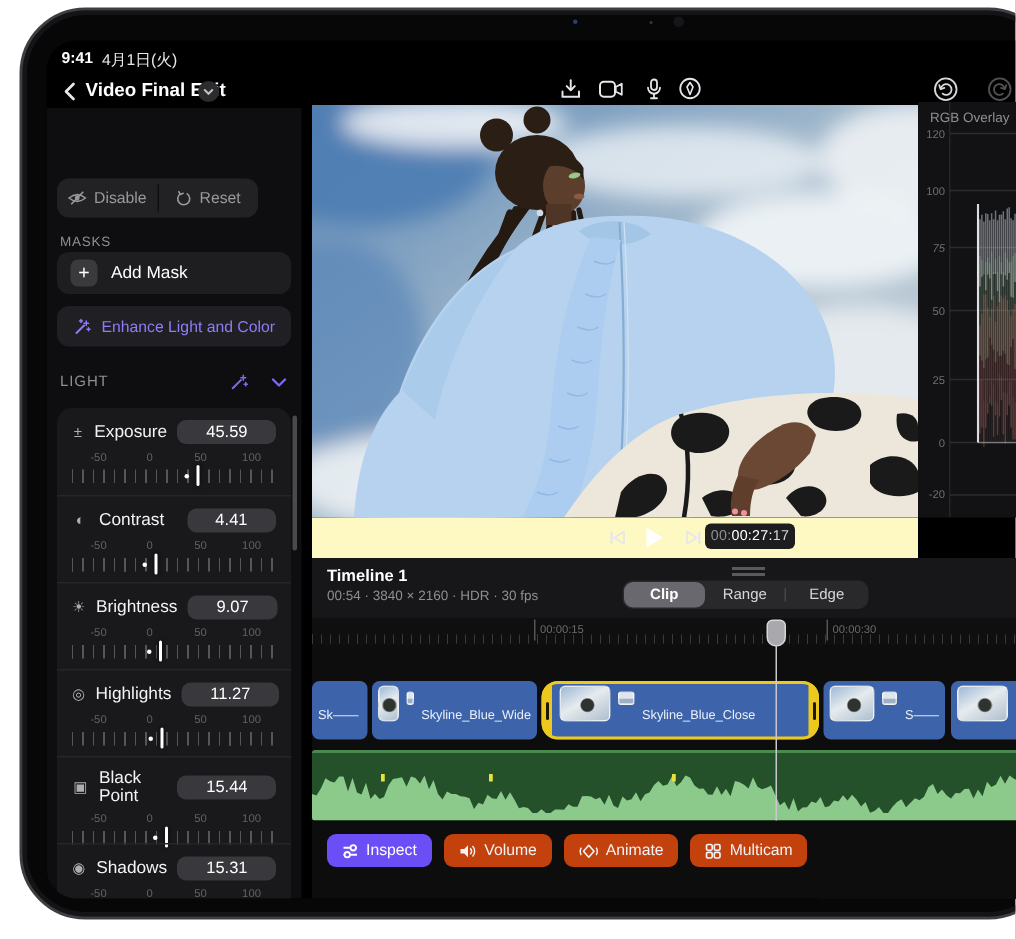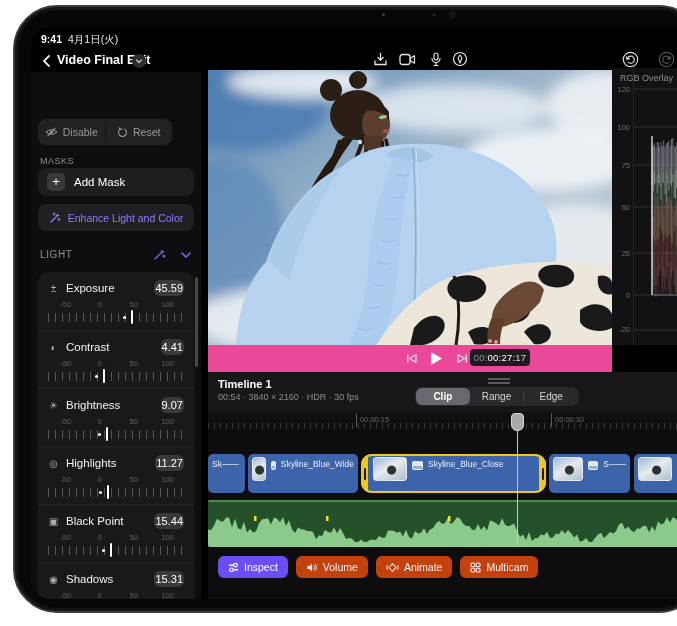--- a/index.html
+++ b/index.html
@@ -31,37 +31,37 @@
   .add-mask-label{color:#fff;font-size:11.5px;}
   .enhance-btn{position:absolute;left:7px;top:132px;width:156px;height:27px;background:#202024;border-radius:8px;display:flex;align-items:center;justify-content:center;gap:7px;color:#8d7dfa;font-size:10.5px;}
   .light-row{position:absolute;left:9px;top:176px;width:152px;display:flex;align-items:center;}
   .light-label{color:#8e8e93;font-size:10px;letter-spacing:.6px;flex:1;}
   .sliders-card{position:absolute;left:7px;top:200px;width:156px;height:340px;background:#19191c;border-radius:10px;overflow:hidden;}
   .slider-row{position:relative;height:58px;border-top:1px solid #26262a;padding:8px 10px 0 10px;}
   .slider-row:first-child{border-top:none;}
   .sl-head{display:flex;align-items:center;gap:7px;}
   .sl-icon{color:#aeaeb2;font-size:10px;width:11px;text-align:center;}
   .sl-name{color:#f2f2f7;font-size:11.5px;flex:1;}
-  .sl-val{background:#39393d;border-radius:6px;color:#fff;font-size:11px;padding:2px 1px;}
+  .sl-val{background:#39393d;border-radius:6px;color:#fff;font-size:11px;padding:2px 19px;}
   .ruler{position:relative;margin-top:4px;height:24px;}
   .tick-lbl{position:absolute;top:0;transform:translateX(-50%);color:#606065;font-size:7.5px;}
   .ticks{position:absolute;left:0;right:0;bottom:2px;height:9px;
     background:repeating-linear-gradient(90deg,#55555a 0 1px,transparent 1px 7px),
                repeating-linear-gradient(90deg,#6e6e73 0 1px,transparent 1px 35px);}
   .zero-dot{position:absolute;bottom:5px;width:3px;height:3px;border-radius:50%;background:#fff;}
   .val-line{position:absolute;bottom:0;width:2px;height:14px;background:#fff;border-radius:1px;box-shadow:0 0 3px rgba(0,0,0,.8);}
   .sb-scroll{position:absolute;left:164px;top:205px;width:3px;height:90px;background:#5a5a5e;border-radius:2px;opacity:.8;}
   
   .viewer{left:177px;top:43px;width:404px;height:275px;background:#111;overflow:hidden;}
   
   .scope{left:581px;top:41px;width:96px;height:277px;background:#121214;}
   .scope-title{position:absolute;left:8px;top:5px;color:#8e8e93;font-size:9px;}
   .scope-lbl{position:absolute;width:18px;text-align:right;color:#6e6e73;font-size:7.5px;}
   
-  .transport{left:177px;top:318px;width:404px;height:28px;background:#ec4899;}
+  .transport{left:177px;top:318px;width:404px;height:28px;background:#fef9c3;}
   .tr-btn{position:absolute;top:5px;width:18px;height:16px;display:flex;align-items:center;justify-content:center;}
   .timecode{position:absolute;left:262px;top:4px;width:60px;height:17px;background:#1d1d1f;border-radius:4px;display:flex;align-items:center;justify-content:center;font-family:"DejaVu Sans Mono",monospace;font-size:9.5px;letter-spacing:.2px;}
   .tc-dim{color:#8e8e93;}.tc-bright{color:#fff;}.tc-mid{color:#d5d5da;}
   
   .tl{left:177px;top:345px;width:500px;height:227px;background:#0d0d0e;}
   .tl-header{position:absolute;left:0;top:0;width:500px;height:40px;background:#17171a;}
   .tl-name{position:absolute;left:10px;top:6px;color:#fff;font-size:11px;font-weight:bold;}
   .tl-meta{position:absolute;left:10px;top:20px;color:#8e8e93;font-size:9px;}
   .tl-grip{position:absolute;left:280px;top:6px;width:22px;height:6px;border-top:2px solid #5a5a5e;border-bottom:2px solid #5a5a5e;}
   .seg{position:absolute;left:207px;top:15px;width:164px;height:19px;background:#29292c;border-radius:7px;display:flex;padding:1px;}
@@ -71,21 +71,21 @@
   .tl-ruler{position:absolute;left:0;top:40px;width:500px;height:18px;background:#0f0f10;}
   .tl-ticks{position:absolute;left:0;right:0;bottom:1px;height:6px;
     background:repeating-linear-gradient(90deg,#3a3a3e 0 1px,transparent 1px 6px),
                repeating-linear-gradient(90deg,#55555a 0 1px,transparent 1px 30px);}
   .tl-time{position:absolute;top:3px;color:#6a6a6e;font-size:7.5px;}
   .tl-time::before{content:"";position:absolute;left:-4px;top:-2px;width:1px;height:14px;background:#55555a;}
   .clips{position:absolute;left:0;top:82px;width:500px;height:39px;}
   .clip{position:absolute;top:0;height:39px;background:#3d63aa;border-radius:5px;display:flex;align-items:flex-start;gap:5px;padding:3px 4px;overflow:hidden;}
   .clip .thumb{width:34px;height:24px;border-radius:4px;border:1px solid rgba(255,255,255,.45);
     background:radial-gradient(circle at 55% 55%,#2e332f 0 4px,transparent 5px),linear-gradient(150deg,#9db9d6 0%,#e7ebee 45%,#aebfce 100%);}
-  .clip-label{color:#eaf0fb;font-size:8.5px;margin-top:2px;white-space:nowrap;}
+  .clip-label{color:#eaf0fb;font-size:8.5px;margin-top:14px;white-space:nowrap;}
   .photo-ic{width:11px;height:9px;border-radius:2px;margin-top:4px;background:linear-gradient(180deg,#dfe5ee 55%,#9fb0c4 55%);border:1px solid rgba(255,255,255,.6);}
   .clip.selected{outline:2.5px solid #ecc91c;outline-offset:-2px;border-radius:11px;}
   .trim{position:absolute;top:2px;bottom:2px;width:7px;background:#ecc91c;display:flex;align-items:center;justify-content:center;}
   .trim i{display:block;width:2px;height:12px;background:#1c1a06;border-radius:1px;}
   .audio{position:absolute;left:0;top:128px;width:500px;height:47px;background:#24512a;border-top:2px solid #4a8a50;border-radius:2px;overflow:hidden;}
   .tools{position:absolute;left:0;top:184px;height:22px;display:flex;gap:8px;}
   .tool-btn{height:22px;border-radius:6px;background:#c2410c;color:#f2f2f7;font-size:10.5px;display:flex;align-items:center;gap:5px;padding:0 10px;white-space:nowrap;}
   .tool-btn.primary{background:#6c4ef6;color:#fff;}
   .playhead{position:absolute;left:303px;top:40px;width:15px;height:137px;z-index:5;pointer-events:auto;}
   .ph-handle{position:absolute;left:0;top:1px;width:13px;height:18px;background:#a9a9ad;border:1px solid #d6d6da;border-radius:4px 4px 6px 6px;}

